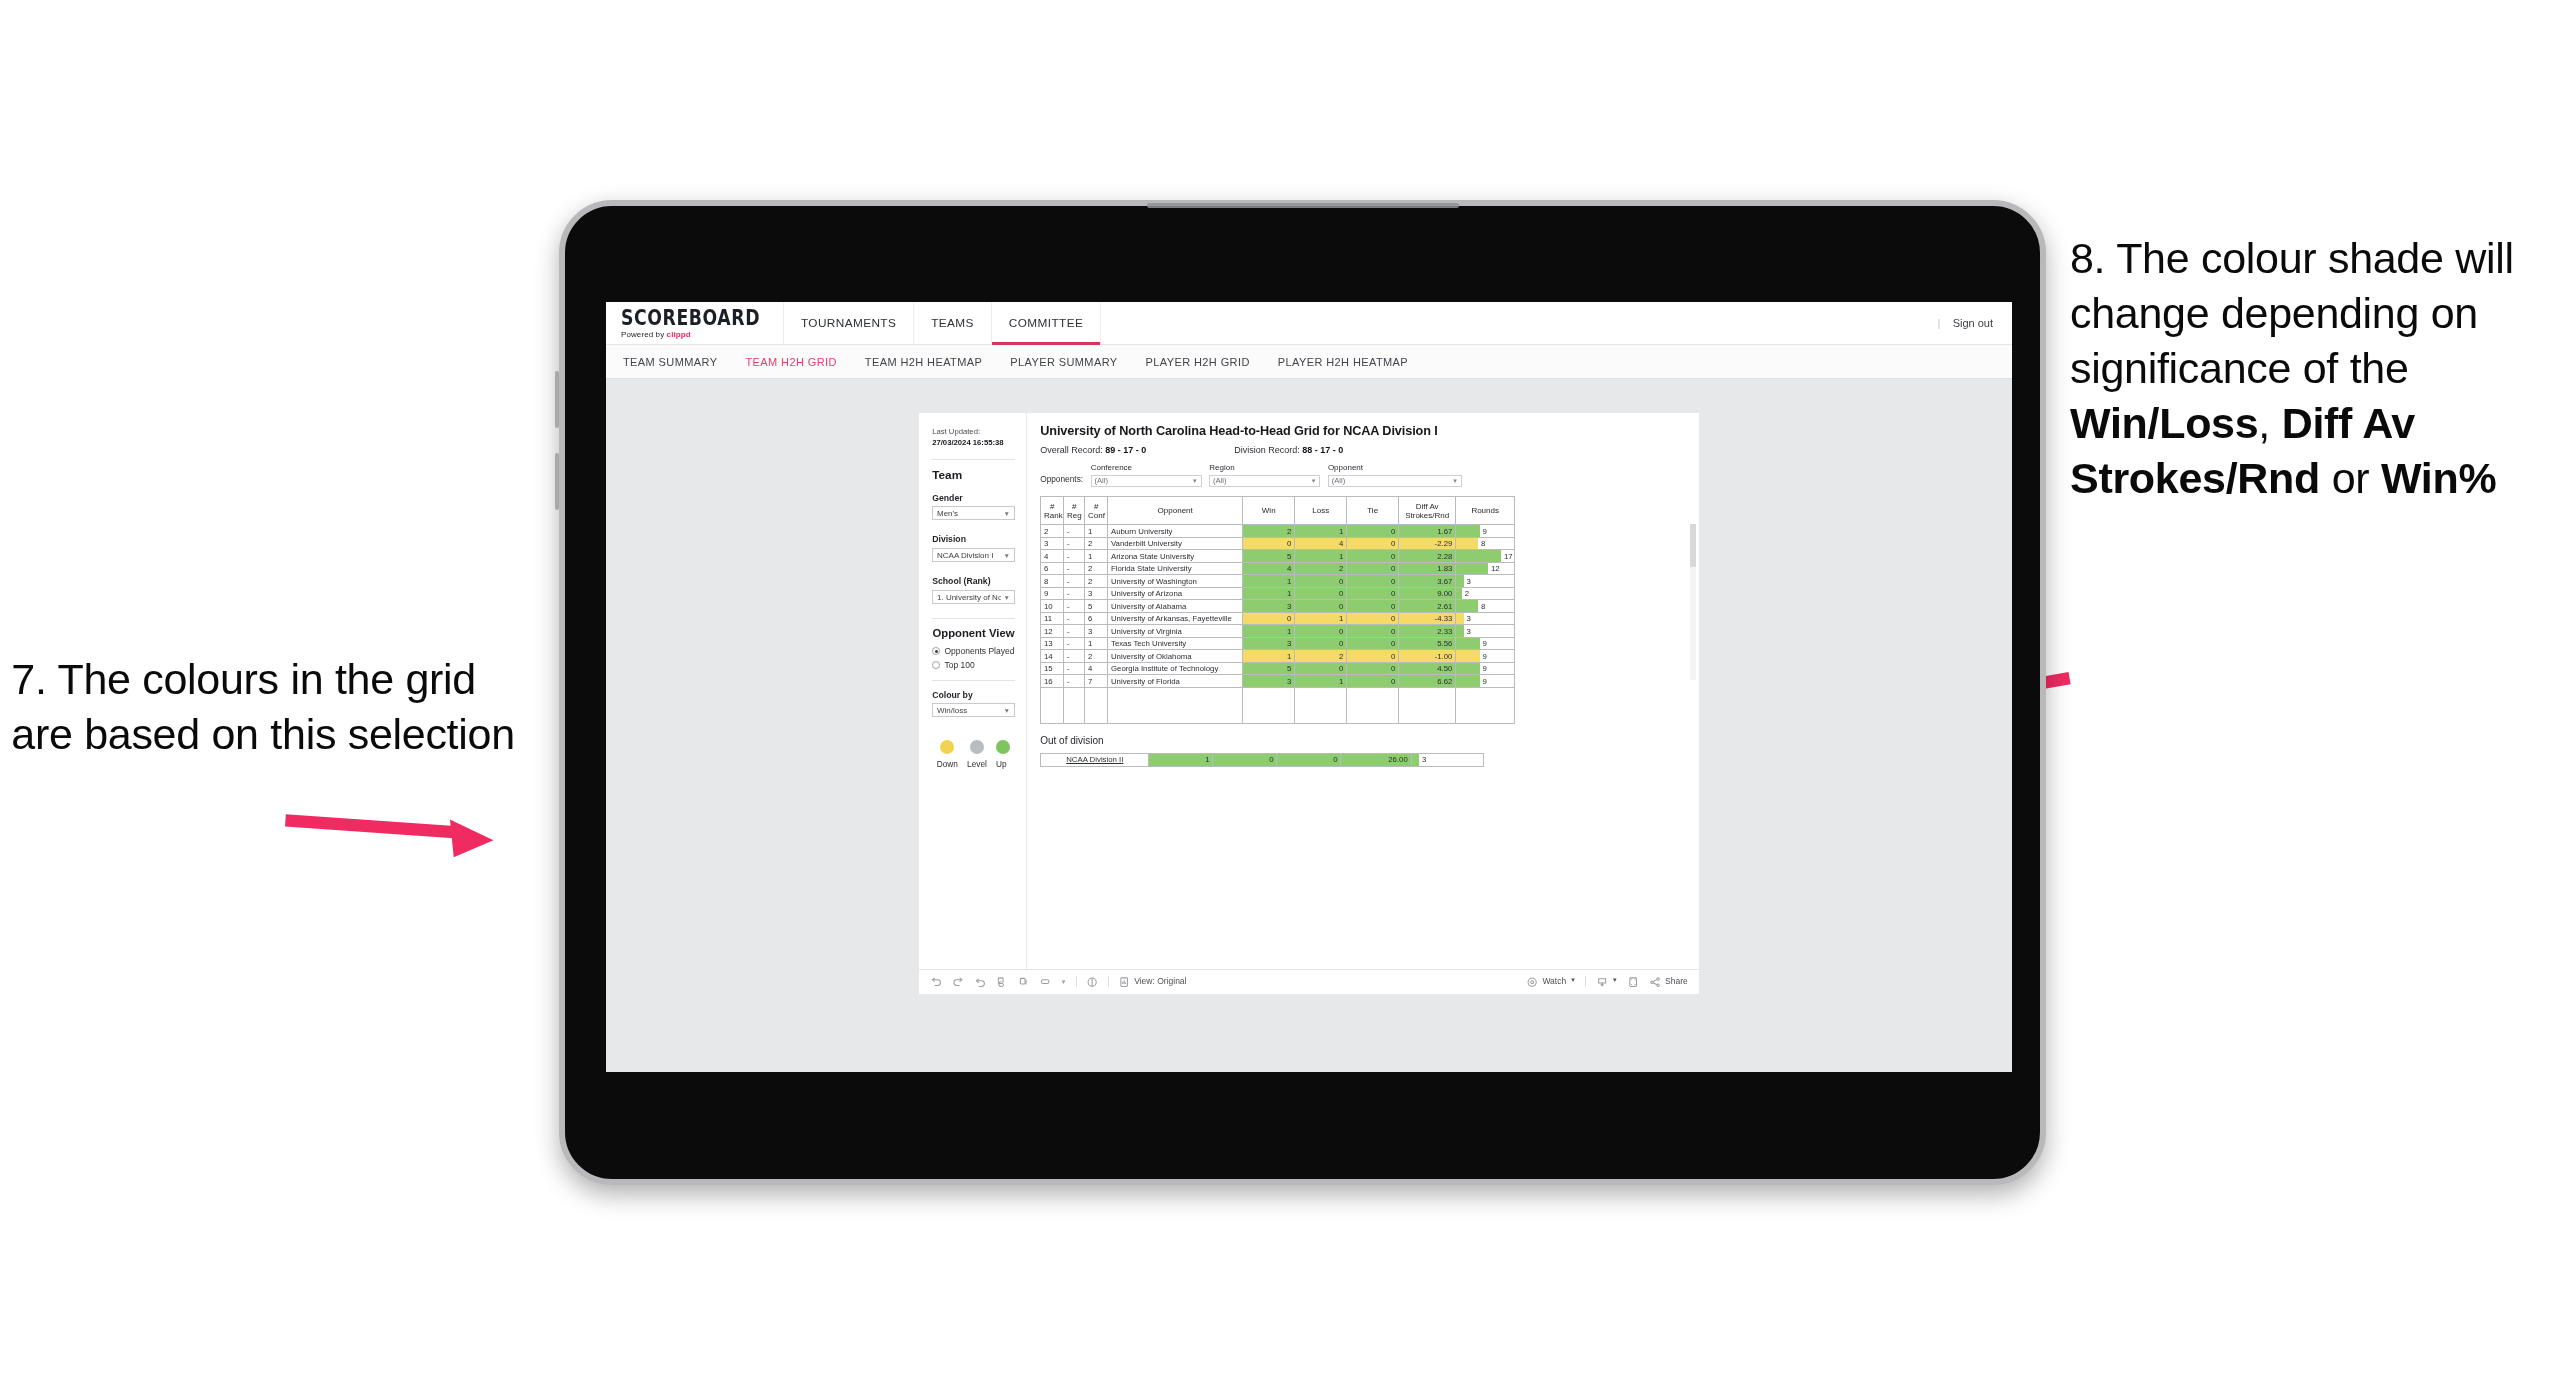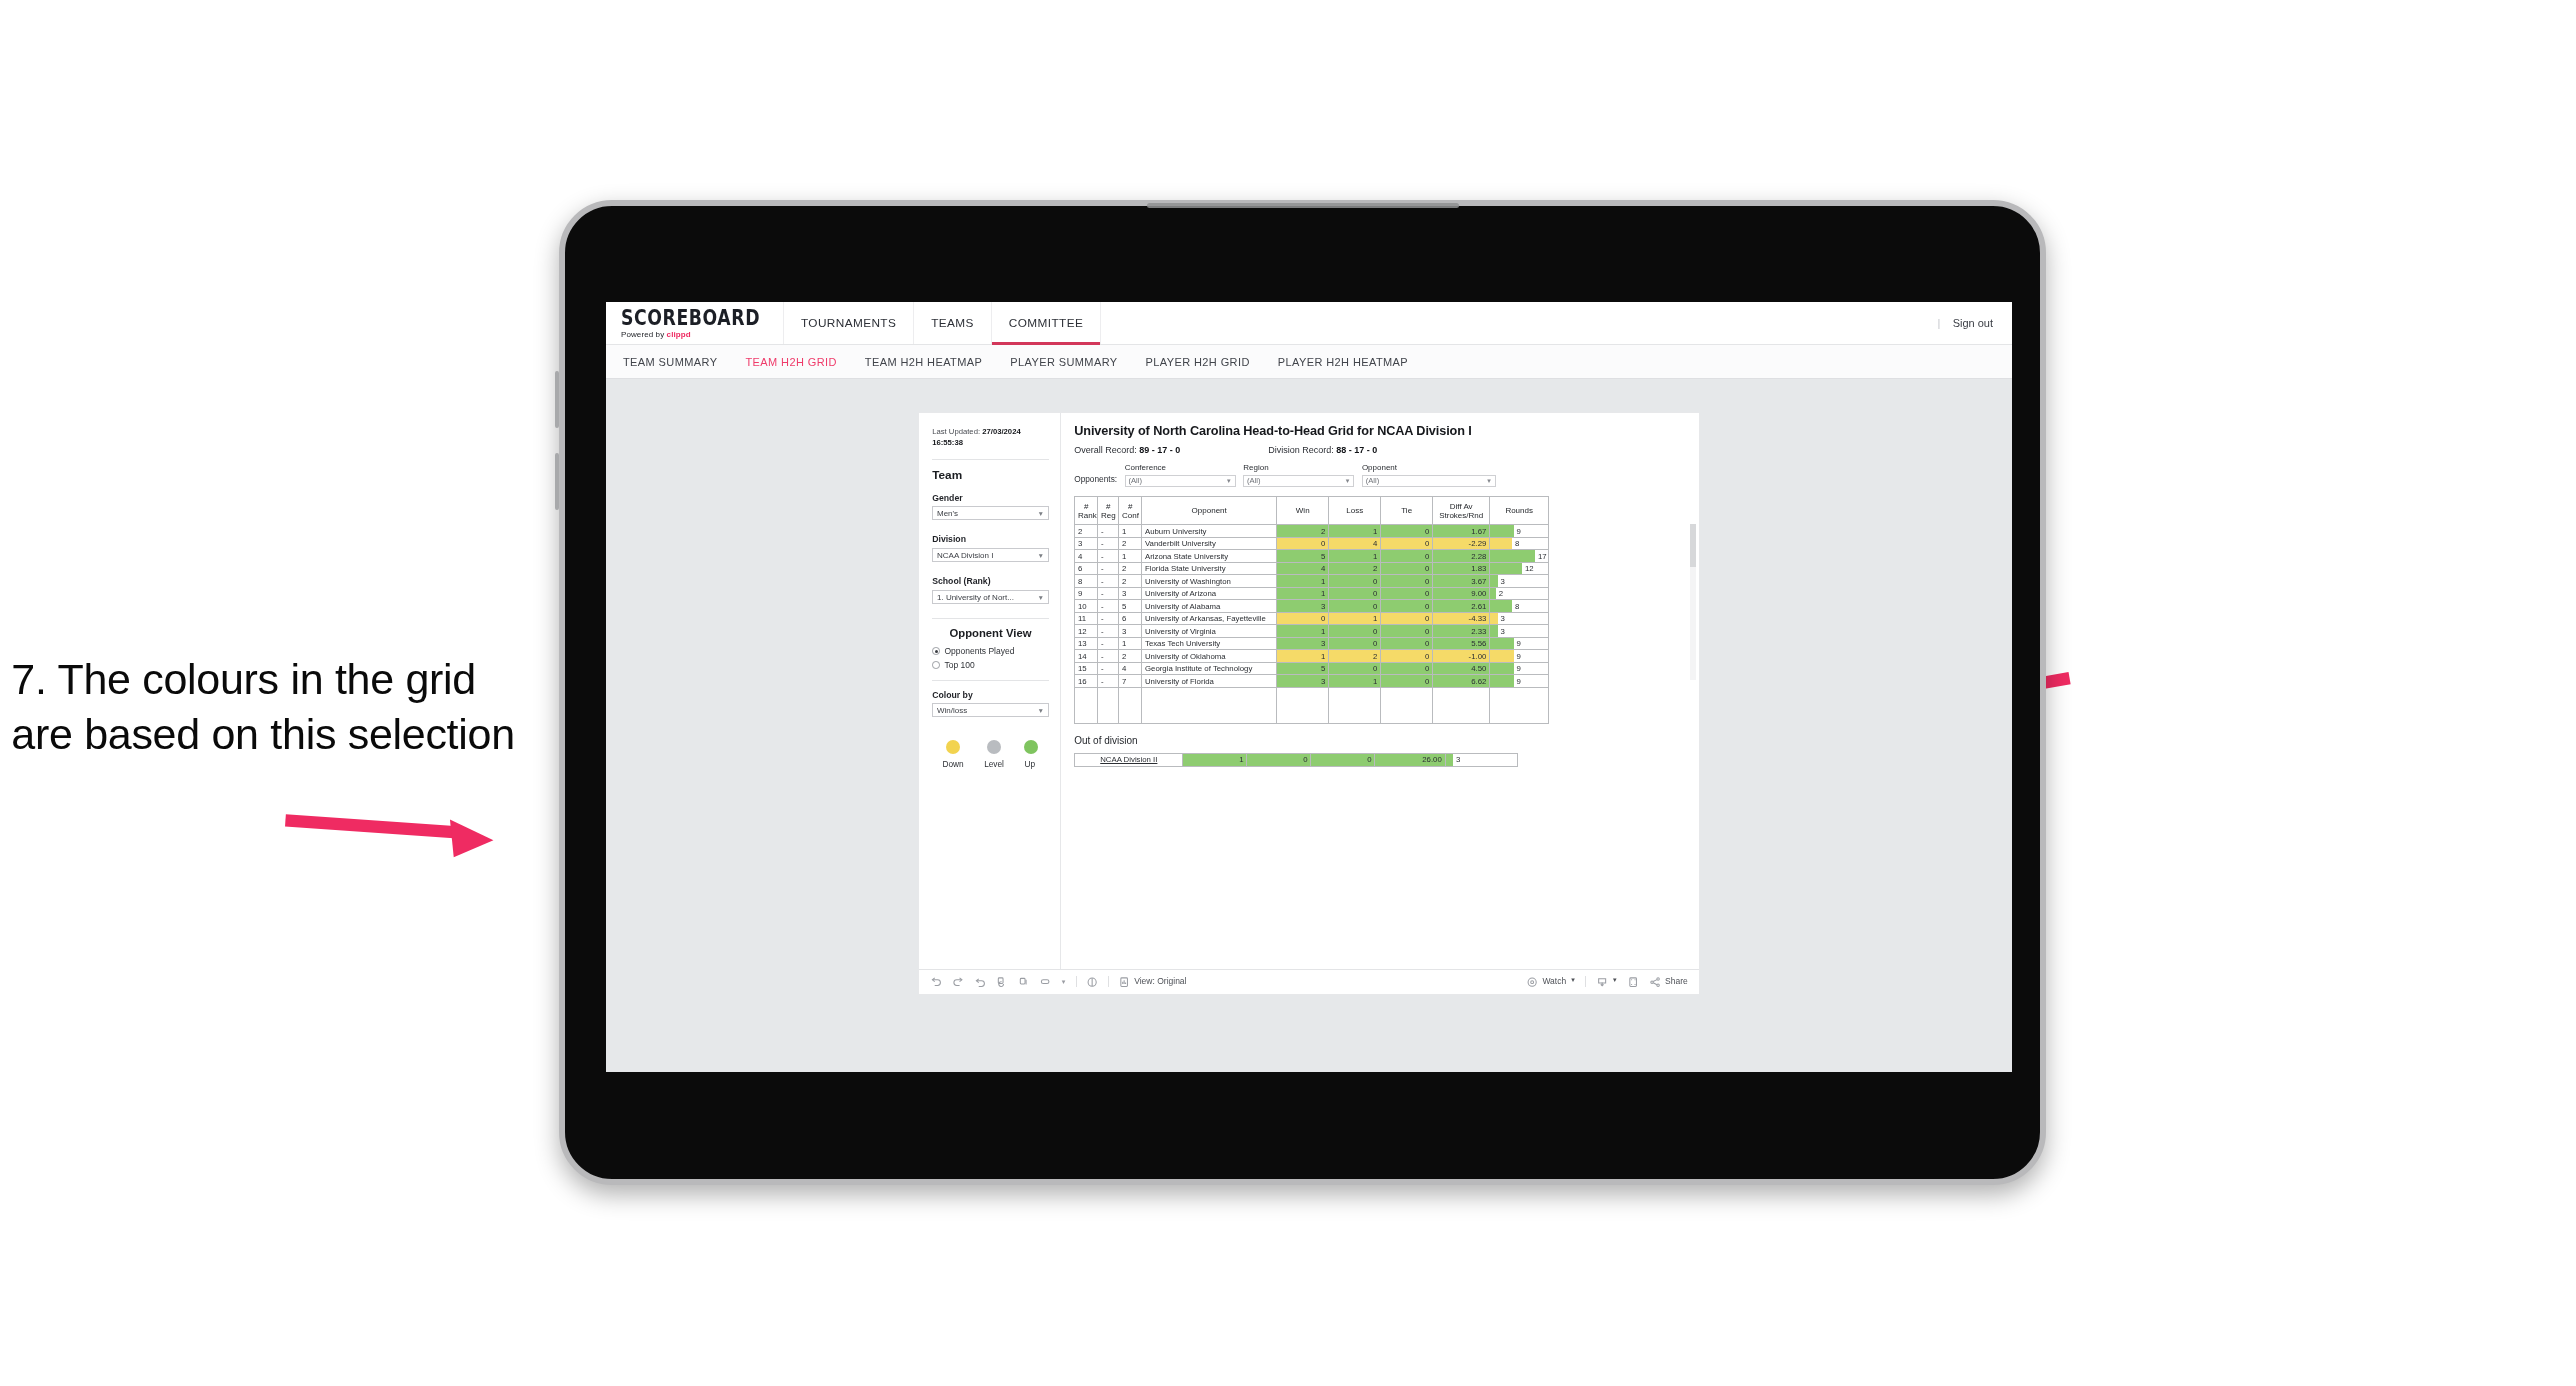--- a/index.html
+++ b/index.html
@@ -102,21 +102,21 @@
   #viz-wrap { padding: 34px 0 0 0; display: flex; justify-content: center; }
   #viz {
     width: 780px; height: 581px; background: #ffffff;
     display: flex; flex-direction: column;
     box-shadow: 0 0 0 0.9px #e7e8ea;
   }
   #viz-body { flex: 1; display: flex; min-height: 0; }
 
   
   #sidebar {
-    width: 142px; flex: none; padding: 13.2px 11.3px 9.4px 13.2px;
+    width: 108px; flex: none; padding: 13.2px 11.3px 9.4px 13.2px;
     border-right: 0.9px solid #e6e7e9; background: #fff;
     font-size: 8.5px; color: #2f3136;
   }
   .lastupd { font-size: 7.7px; color: #4a4d53; line-height: 1.45; }
   .lastupd b { font-weight: 700; color: #15171b; }
   .sep { height: 0.9px; background: #e3e4e6; margin: 10.4px 0 8.5px; }
   .sb-h1 { font-size: 11.8px; font-weight: 700; color: #1b1d21; margin: 1.9px 0 10.4px; }
   .sb-h1.center { text-align: center; font-size: 11.3px; margin-bottom: 6.6px; }
   .fld { margin-bottom: 14px; }
   .fld-label { font-size: 8.7px; font-weight: 700; color: #1f2126; margin-bottom: 3.8px; }
@@ -215,20 +215,21 @@
 
 <div id="stage">
 
   <div class="annot" id="annot-left">7. The colours in the grid are based on this selection</div>
 
   <svg class="arrow-svg" style="left:274px; top:774px; width:246px; height:104px;" viewBox="0 0 260 110">
     <path d="M 12 49 L 198 62" stroke="#ef2b62" stroke-width="13" stroke-linecap="butt" fill="none"></path>
     <path d="M 232 70 L 186 48 L 190 88 Z" fill="#ef2b62"></path>
   </svg>
 
+  <div class="annot" id="annot-right"><span>8. The colour shade will change depending on significance of the </span><b>Win/Loss</b><span>, </span><b>Diff Av Strokes/Rnd</b><span> or </span><b>Win%</b></div>
 
   <svg class="arrow-svg" style="left:1662px; top:661px; width:434px; height:123px;" viewBox="0 0 460 130">
     <path d="M 432 18 L 96 77" stroke="#ef2b62" stroke-width="13" stroke-linecap="butt" fill="none"></path>
     <path d="M 34 88 L 92 52 L 104 106 Z" fill="#ef2b62"></path>
   </svg>
 
   <div id="tablet">
     <div class="side-btn" style="top:165px;height:57px;"></div>
     <div class="side-btn" style="top:247px;height:57px;"></div>
 

